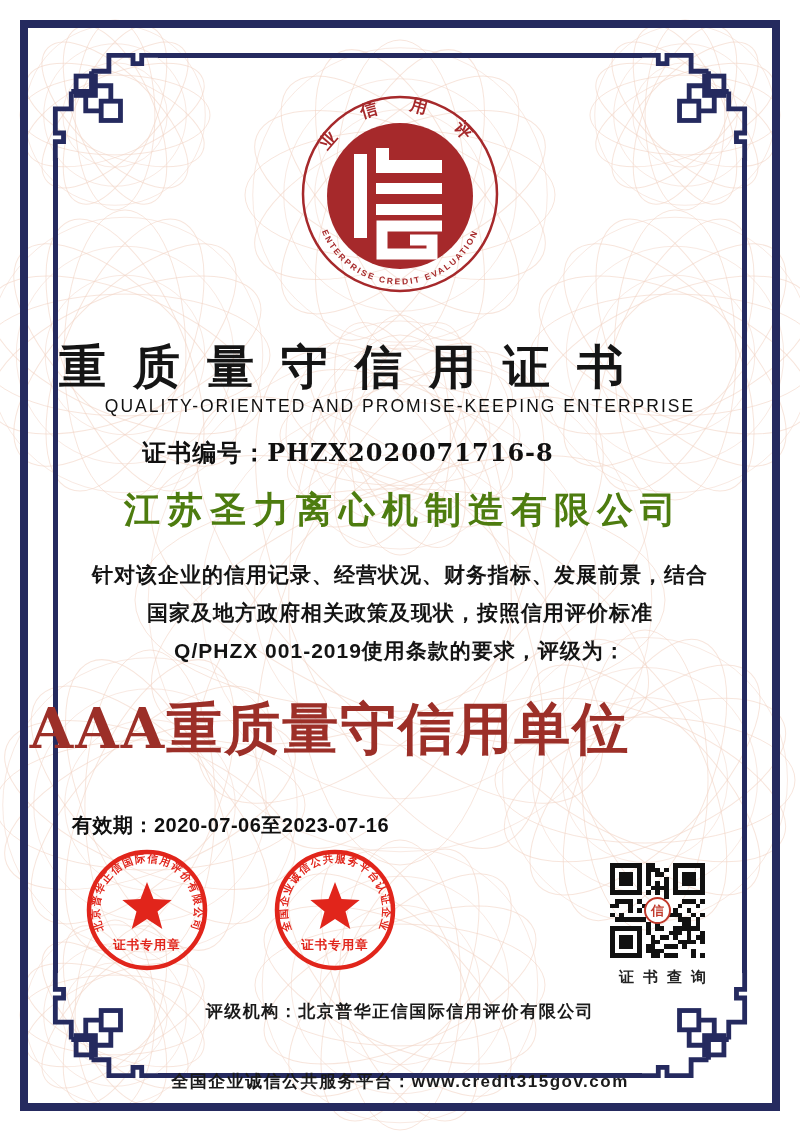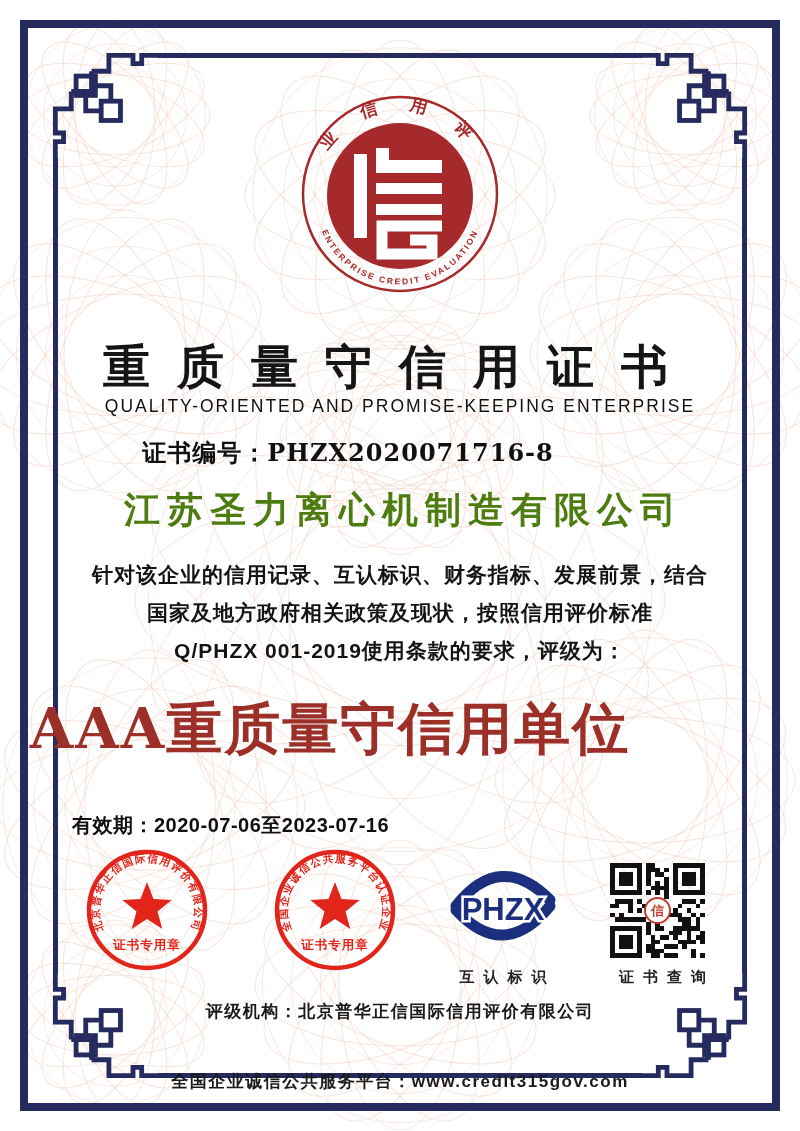--- a/index.html
+++ b/index.html
@@ -17,21 +17,21 @@
   .corner{position:absolute;width:110px;height:110px;z-index:2;}
   .corner-tl{left:51px;top:51px;}
   .corner-tr{left:639px;top:51px;transform:scaleX(-1);}
   .corner-bl{left:51px;top:970px;transform:scaleY(-1);}
   .corner-br{left:639px;top:970px;transform:scale(-1,-1);}
 
   
   .layer{position:absolute;left:0;top:0;width:800px;height:1131px;z-index:3;}
   .emblem{position:absolute;left:290px;top:84px;}
   .title-cn{position:absolute;left:0;top:336px;width:670px;text-align:center;
-    font-size:47px;font-weight:bold;color:#151515;letter-spacing:27px;padding-left:40px;box-sizing:border-box;margin-left:44px;}
+    font-size:47px;font-weight:bold;color:#151515;letter-spacing:27px;padding-left:40px;box-sizing:border-box;}
   .title-en{position:absolute;left:0;top:396px;width:800px;text-align:center;
     font-size:17.5px;font-weight:normal;color:#111;letter-spacing:2px;}
   .cert-no{position:absolute;left:0;top:437px;width:696px;text-align:center;
     font-family:"DejaVu Serif",serif;font-size:24px;font-weight:bold;color:#101010;letter-spacing:1px;}
   .company{position:absolute;left:0;top:486px;width:800px;text-align:center;
     font-family:"DejaVu Serif",serif;font-size:36px;font-weight:bold;color:#4d7c0f;letter-spacing:7px;padding-left:7px;box-sizing:border-box;}
   .body-text{position:absolute;left:40px;top:556px;width:720px;text-align:center;
     font-size:21px;font-weight:bold;color:#141414;line-height:38px;letter-spacing:1px;}
   .body-text p{margin:0;}
   .rating{position:absolute;left:0;top:692px;width:660px;text-align:center;
@@ -260,21 +260,21 @@
         <path d="M152 142 H92 V170 H142 V156 H120" fill="none" stroke="#ffffff" stroke-width="11"></path>
       </g>
     </svg>
 
     <div class="title-cn">重质量守信用证书</div>
     <div class="title-en">QUALITY-ORIENTED AND PROMISE-KEEPING ENTERPRISE</div>
     <div class="cert-no">证书编号：PHZX2020071716-8</div>
     <div class="company">江苏圣力离心机制造有限公司</div>
 
     <div class="body-text">
-      <p>针对该企业的信用记录、互认标识、财务指标、发展前景，结合</p>
+      <p>针对该企业的信用记录、经营状况、财务指标、发展前景，结合</p>
       <p>国家及地方政府相关政策及现状，按照信用评价标准</p>
       <p>Q/PHZX 001-2019使用条款的要求，评级为：</p>
     </div>
 
     <div class="rating">AAA重质量守信用单位</div>
     <div class="validity">有效期：2020-07-06至2023-07-16</div>
 
     <svg class="seal seal-1" viewBox="0 0 124 124">
       <defs>
           <path id="sealArc1" d="M18.5 82.3 A48 48 0 1 1 105.5 82.3"></path>
@@ -292,28 +292,20 @@
           <path id="sealArc2" d="M18.5 82.3 A48 48 0 1 1 105.5 82.3"></path>
         </defs>
       <circle cx="62" cy="62" r="58" fill="none" stroke="#e1251b" stroke-width="4.5"></circle>
       <polygon fill="#e1251b" points="62,34 68.5,51.1 86.7,52 72.5,63.4 77.3,81 62,71 46.7,81 51.5,63.4 37.3,52 55.5,51.1"></polygon>
       <text font-family="DejaVu Serif, serif" font-size="10.5" font-weight="bold" fill="#e1251b" letter-spacing="1.5">
         <textPath href="#sealArc2" startOffset="50%" text-anchor="middle">全国企业诚信公共服务平台认证企业</textPath>
       </text>
       <text x="62" y="101" text-anchor="middle" font-family="DejaVu Serif, serif" font-size="12.5" font-weight="bold" fill="#e1251b" letter-spacing="1">证书专用章</text>
     </svg>
 
-    <div class="phzx-block">
-      <svg width="110" height="94" viewBox="0 0 110 94">
-        <path d="M8 46 Q52 -10 102 40" fill="none" stroke="#1b2f7e" stroke-width="11" stroke-linecap="round"></path>
-        <path d="M8 50 Q56 102 102 46" fill="none" stroke="#1b2f7e" stroke-width="11" stroke-linecap="round"></path>
-        <text x="55" y="60" text-anchor="middle" font-family="Liberation Sans, sans-serif" font-size="31" font-weight="bold" fill="#1b2f7e" stroke="#ffffff" stroke-width="5" paint-order="stroke">PHZX</text>
-      </svg>
-      <div class="mark-label">互认标识</div>
-    </div>
 
     <div class="qr-block">
       <div class="qr-wrap">
         <svg id="qr" width="95" height="95" viewBox="0 0 21 21" shape-rendering="crispEdges">
             <rect x="0" y="0" width="1" height="1" fill="#111"></rect>
             <rect x="1" y="0" width="1" height="1" fill="#111"></rect>
             <rect x="2" y="0" width="1" height="1" fill="#111"></rect>
             <rect x="3" y="0" width="1" height="1" fill="#111"></rect>
             <rect x="4" y="0" width="1" height="1" fill="#111"></rect>
             <rect x="5" y="0" width="1" height="1" fill="#111"></rect>

